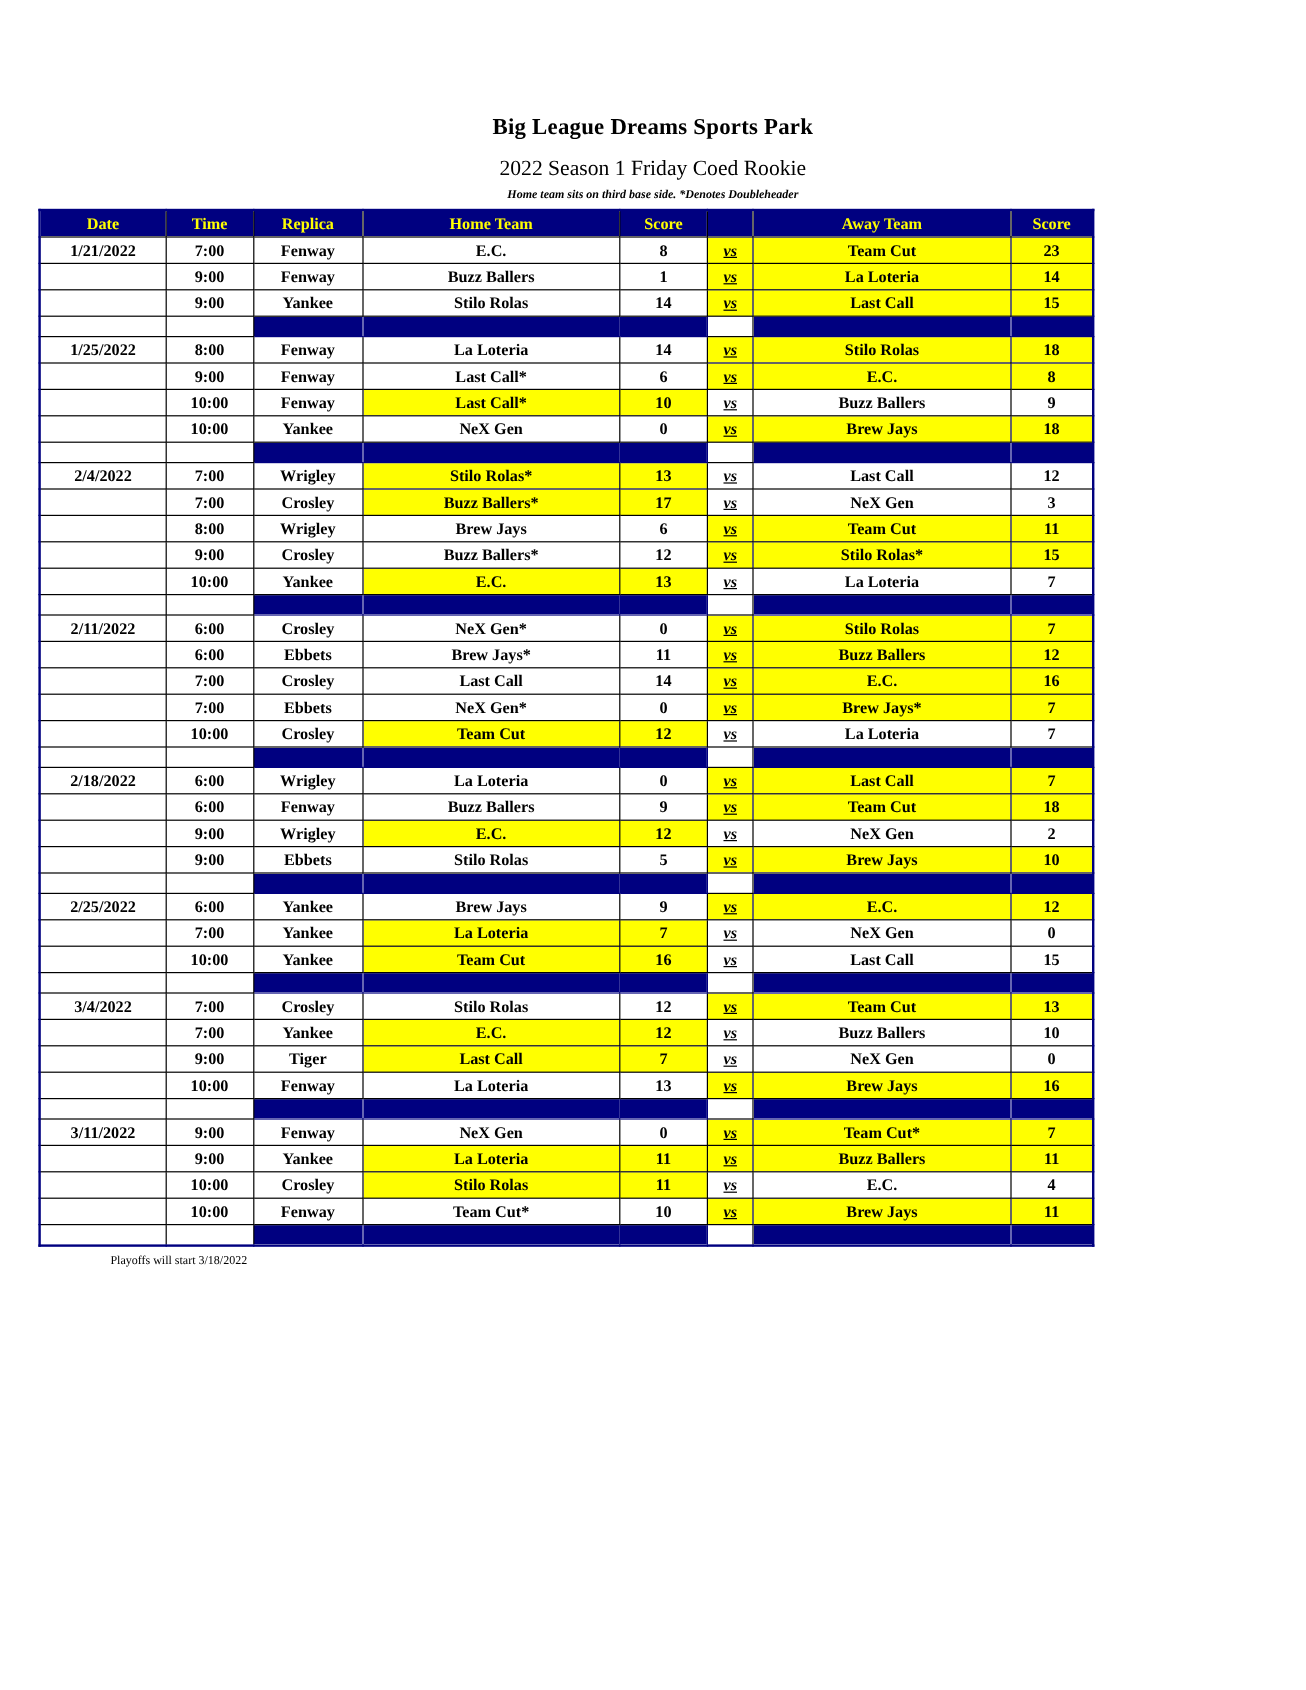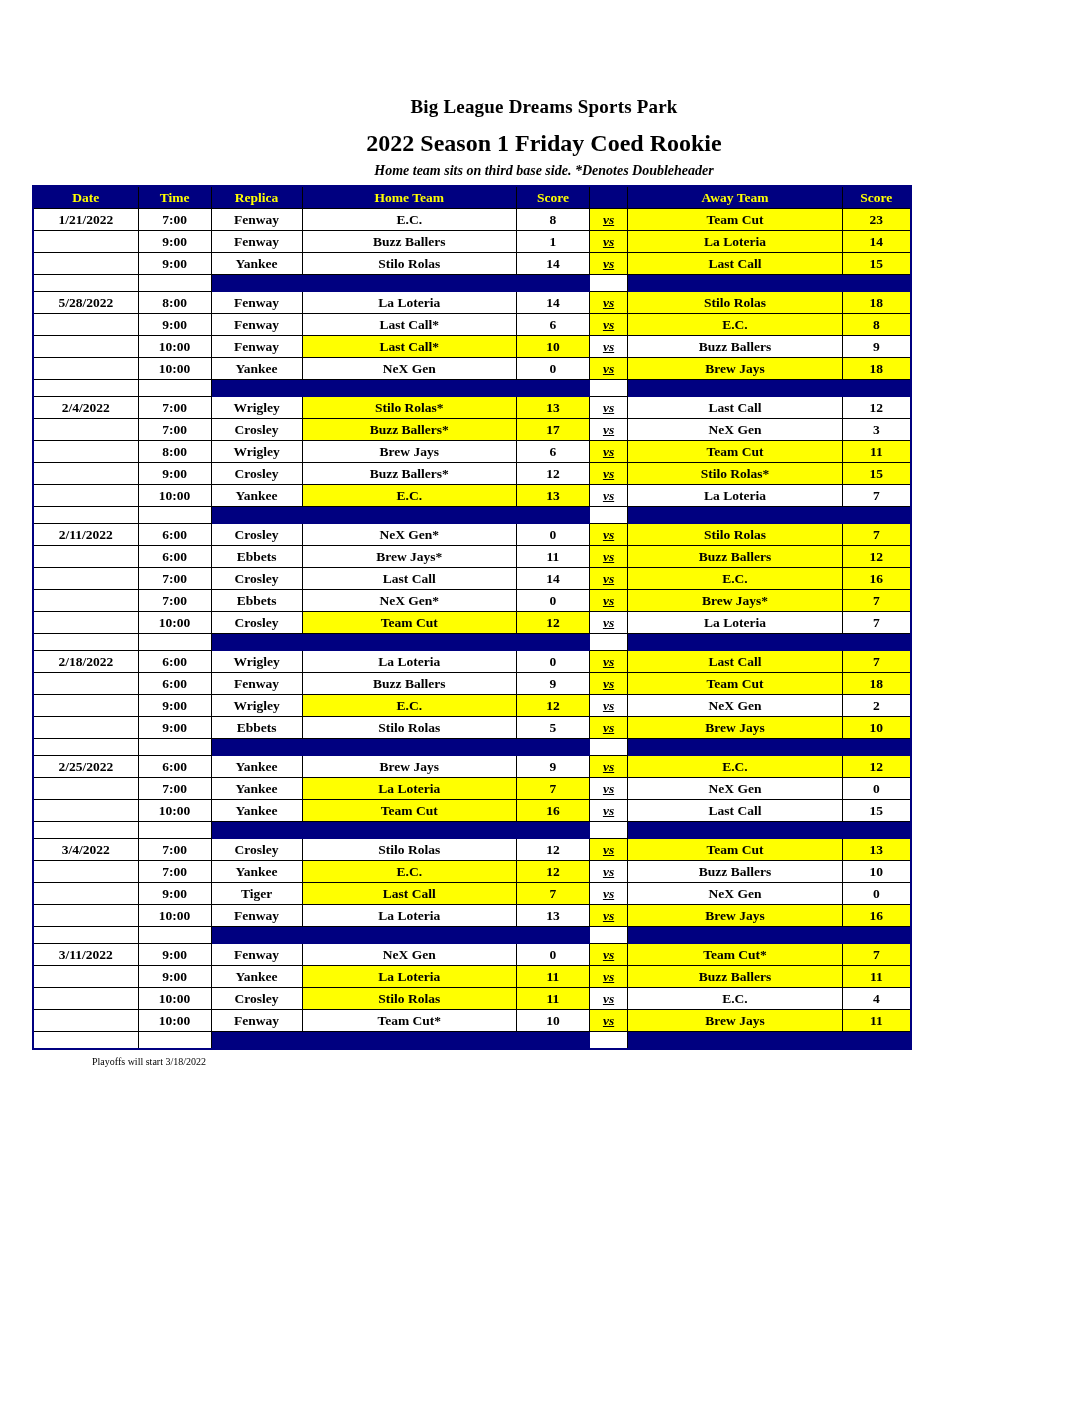--- a/index.html
+++ b/index.html
@@ -23,26 +23,26 @@
     text-align: center;
     margin-top: 96px;
   }
   .doc-title {
     font-size: 19px;
     font-weight: bold;
     letter-spacing: 0.2px;
     margin: 0 0 8px 0;
   }
   .doc-subtitle {
-    font-size: 24px;
-    font-weight: bold;
+    font-size: 18px;
+    font-weight: normal;
     margin: 12px 0 6px 0;
   }
   .doc-note {
-    font-size: 14px;
+    font-size: 10px;
     font-weight: bold;
     font-style: italic;
     margin: 0 0 6px 0;
   }
   .table-wrap {
     margin: 4px auto 0 auto;
     width: 1024px;
   }
   table.sched {
     border-collapse: collapse;
@@ -169,21 +169,21 @@
             <td class="w"></td>
             <td class="w"></td>
             <td></td>
             <td></td>
             <td></td>
             <td class="w"></td>
             <td></td>
             <td></td>
           </tr>
           <tr>
-            <td class="white">5/28/2022</td>
+            <td class="white">1/25/2022</td>
             <td class="white">8:00</td>
             <td class="white">Fenway</td>
             <td class="white">La Loteria</td>
             <td class="white">14</td>
             <td class="vs hl">vs</td>
             <td class="hl">Stilo Rolas</td>
             <td class="hl">18</td>
           </tr>
           <tr>
             <td class="white"></td>

